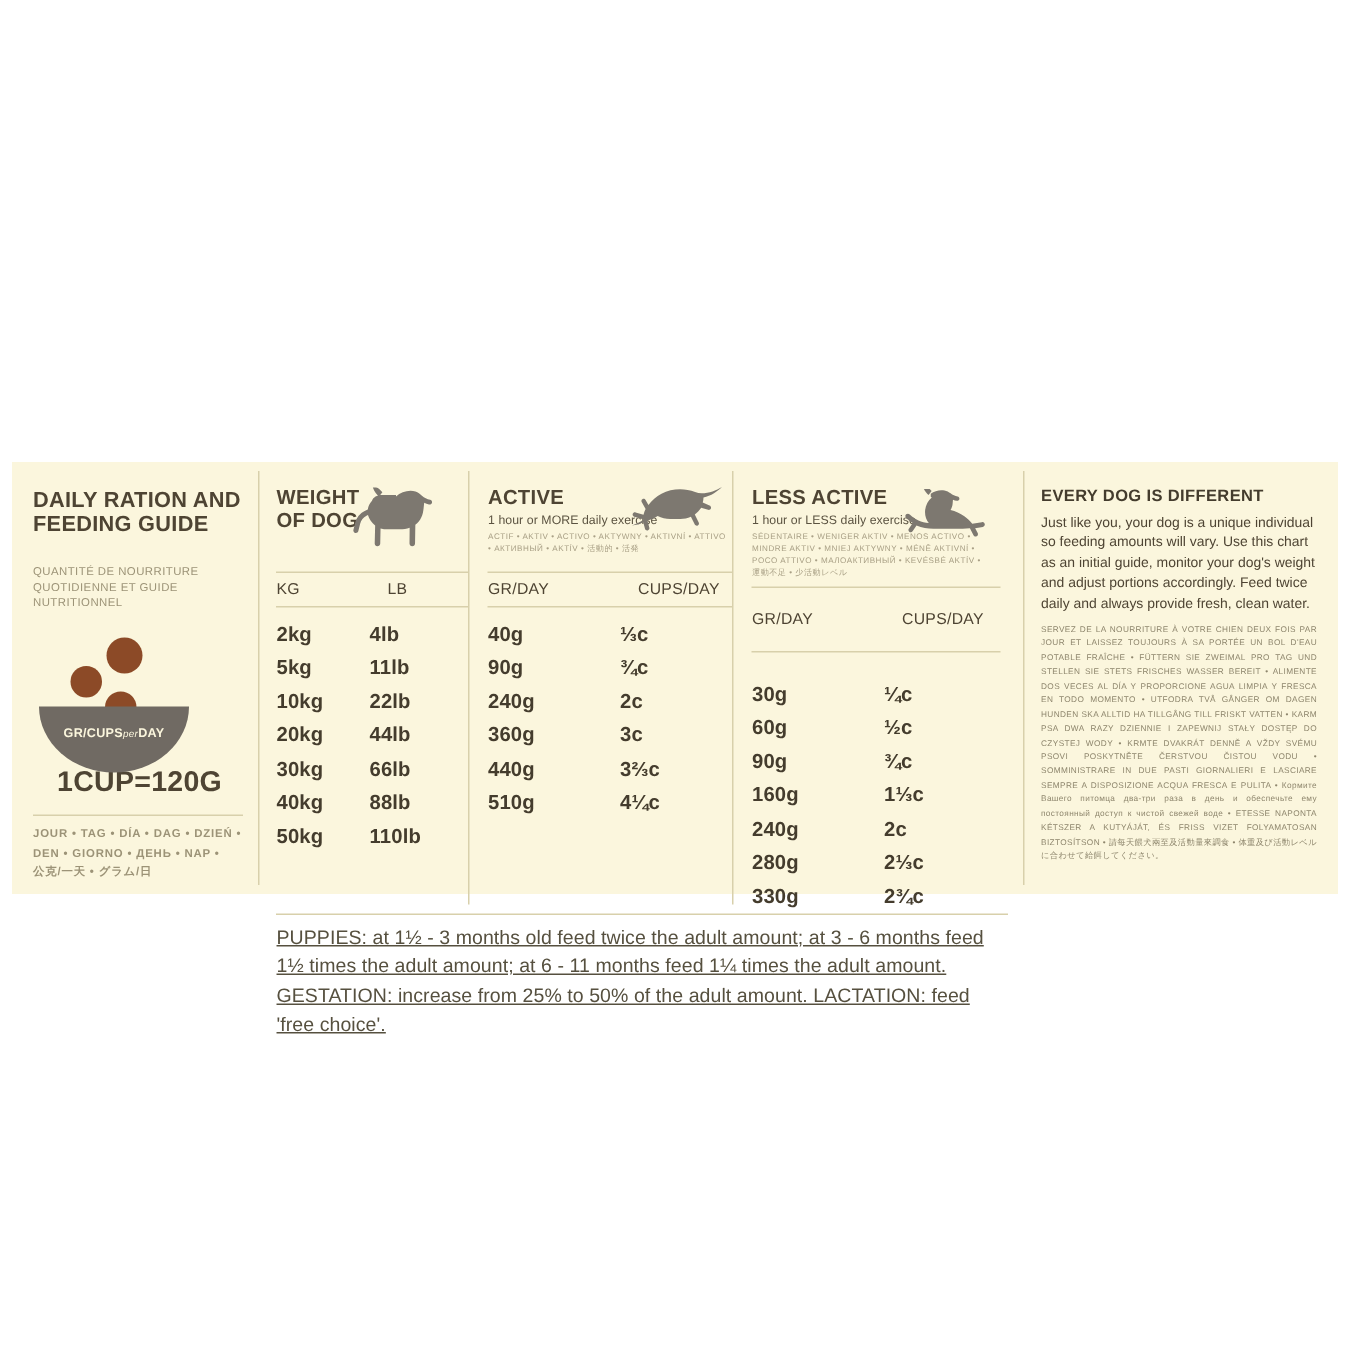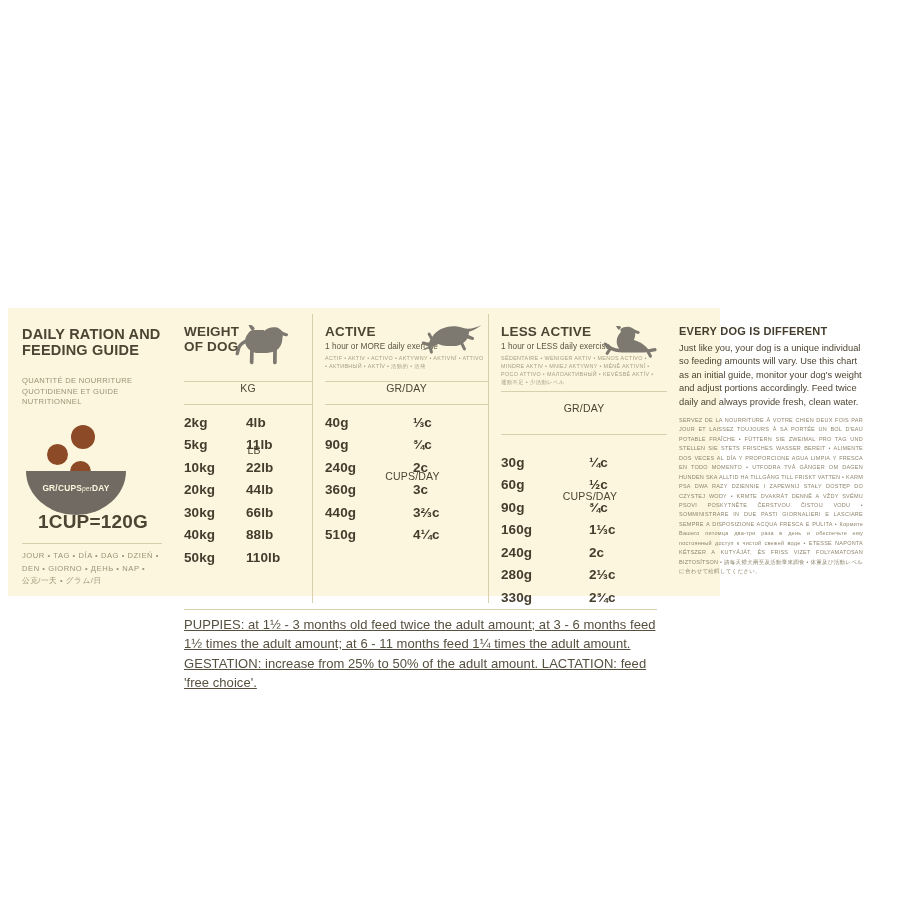--- a/index.html
+++ b/index.html
@@ -11,21 +11,21 @@
   #stage {
     position: relative;
     width: 900px; height: 900px;
     background: #ffffff;
     overflow: hidden;
   }
   
   #panel {
     position: absolute;
     left: 8px; top: 308px;
-    width: 712px; height: 288px;
+    width: 884px; height: 288px;
     background: #fbf6dd;
     display: flex;
     flex-direction: row;
   }
 
   
   .divider-v {
     width: 1px;
     background: #d8d0ab;
     align-self: stretch;
@@ -100,20 +100,21 @@
     letter-spacing: 0.2px;
     padding-left: 16px;
   }
   .left-sep { margin-top: 10px; margin-bottom: 7px; width: 140px; }
   .lang-list {
     font-size: 7.6px;
     color: #9c9377;
     letter-spacing: 0.55px;
     line-height: 1.65;
     width: 142px;
+    font-weight: bold;
   }
 
   
   #table-area {
     flex: 1 1 auto;
     display: flex;
     flex-direction: column;
     padding: 0;
   }
   #table-top {
@@ -148,27 +149,26 @@
     line-height: 1.5;
     width: 160px;
   }
   .dog-ico { position: absolute; fill: #7d7870; }
   #dog-stand { right: 20px; top: 1px; }
   #dog-run   { right: 5px; top: 0px; }
   #dog-lie   { right: 5px; top: 2px; }
 
   .col-headrow {
     display: flex;
-    flex-direction: column;
+    flex-direction: row;
     height: 22px;
     align-items: center;
     font-size: 10.5px;
     color: #4e4433;
     letter-spacing: 0.2px;
-    text-align: center;
   }
   .col-sep { width: 100%; height: 1px; background: #d8d0ab; }
   .col-body { padding-top: 6px; }
   .data-row {
     display: flex;
     flex-direction: row;
     height: 22.5px;
     align-items: center;
     font-size: 13.5px;
     font-weight: bold;

